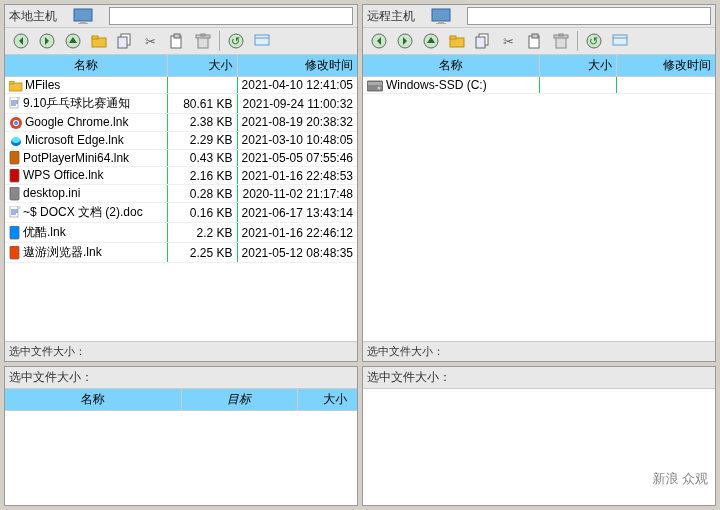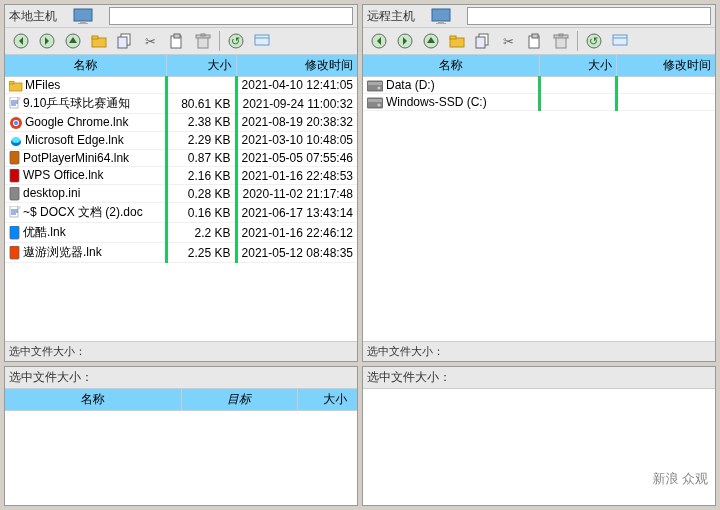--- a/index.html
+++ b/index.html
@@ -102,21 +102,21 @@
       border-right: 1px solid #ccc;
       border-bottom: 1px solid #ccc;
       padding: 2px 4px;
       text-align: center;
       font-weight: normal;
       cursor: pointer;
       white-space: nowrap;
     }
     thead th:last-child { border-right: none; padding-left: 20px; }
     tbody td {
-      border-right: 3px solid #22c55e;
+      border-right: 1px solid #22c55e;
       border-bottom: 1px solid #f0f0f0;
       padding: 1px 4px;
       white-space: nowrap;
       overflow: hidden;
       text-overflow: ellipsis;
     }
     tbody td:last-child { border-right: none; }
     .col-name { width: 50%; }
     .col-size { width: 22%; text-align: right; }
     .col-date { width: 28%; text-align: right; }
@@ -291,21 +291,21 @@
                     <ellipse cx="7" cy="8" rx="5" ry="4" fill="#0078d7"></ellipse>
                     <ellipse cx="7" cy="6" rx="4" ry="3" fill="#50e6ff"></ellipse>
                   </svg>Microsoft Edge.lnk</td>
     <td class="col-size">2.29 KB</td>
     <td class="col-date">2021-03-10 10:48:05</td>
   </tr>
               <tr>
     <td class="col-name"><svg width="12" height="14" viewBox="0 0 12 14" style="vertical-align:middle;margin-right:2px">
                     <rect x="1" y="0" width="9" height="13" fill="#cc6600" stroke="#666" stroke-width="0.8" rx="1"></rect>
                   </svg>PotPlayerMini64.lnk</td>
-    <td class="col-size">0.87 KB</td>
+    <td class="col-size">0.43 KB</td>
     <td class="col-date">2021-05-05 07:55:46</td>
   </tr>
               <tr>
     <td class="col-name"><svg width="12" height="14" viewBox="0 0 12 14" style="vertical-align:middle;margin-right:2px">
                     <rect x="1" y="0" width="9" height="13" fill="#cc0000" stroke="#666" stroke-width="0.8" rx="1"></rect>
                   </svg>WPS Office.lnk</td>
     <td class="col-size">2.16 KB</td>
     <td class="col-date">2021-01-16 22:48:53</td>
   </tr>
               <tr>
@@ -426,29 +426,20 @@
       <div class="file-table">
         <table>
           <thead>
             <tr>
               <th class="col-name">名称</th>
               <th class="col-size">大小</th>
               <th class="col-date">修改时间</th>
             </tr>
           </thead>
           <tbody id="right-drive-tbody">
-              <tr>
-    <td class="col-name"><svg width="16" height="12" viewBox="0 0 16 12" style="vertical-align:middle;margin-right:3px">
-                    <rect x="0" y="1" width="16" height="10" fill="#888" stroke="#555" stroke-width="0.8" rx="1"></rect>
-                    <rect x="1" y="2" width="14" height="3" fill="#aaa"></rect>
-                    <circle cx="12" cy="8" r="1.5" fill="#ccc"></circle>
-                  </svg>Data (D:)</td>
-    <td class="col-size"></td>
-    <td class="col-date"></td>
-  </tr>
               <tr>
     <td class="col-name"><svg width="16" height="12" viewBox="0 0 16 12" style="vertical-align:middle;margin-right:3px">
                     <rect x="0" y="1" width="16" height="10" fill="#888" stroke="#555" stroke-width="0.8" rx="1"></rect>
                     <rect x="1" y="2" width="14" height="3" fill="#aaa"></rect>
                     <circle cx="12" cy="8" r="1.5" fill="#ccc"></circle>
                   </svg>Windows-SSD (C:)</td>
     <td class="col-size"></td>
     <td class="col-date"></td>
   </tr>
             </tbody>

